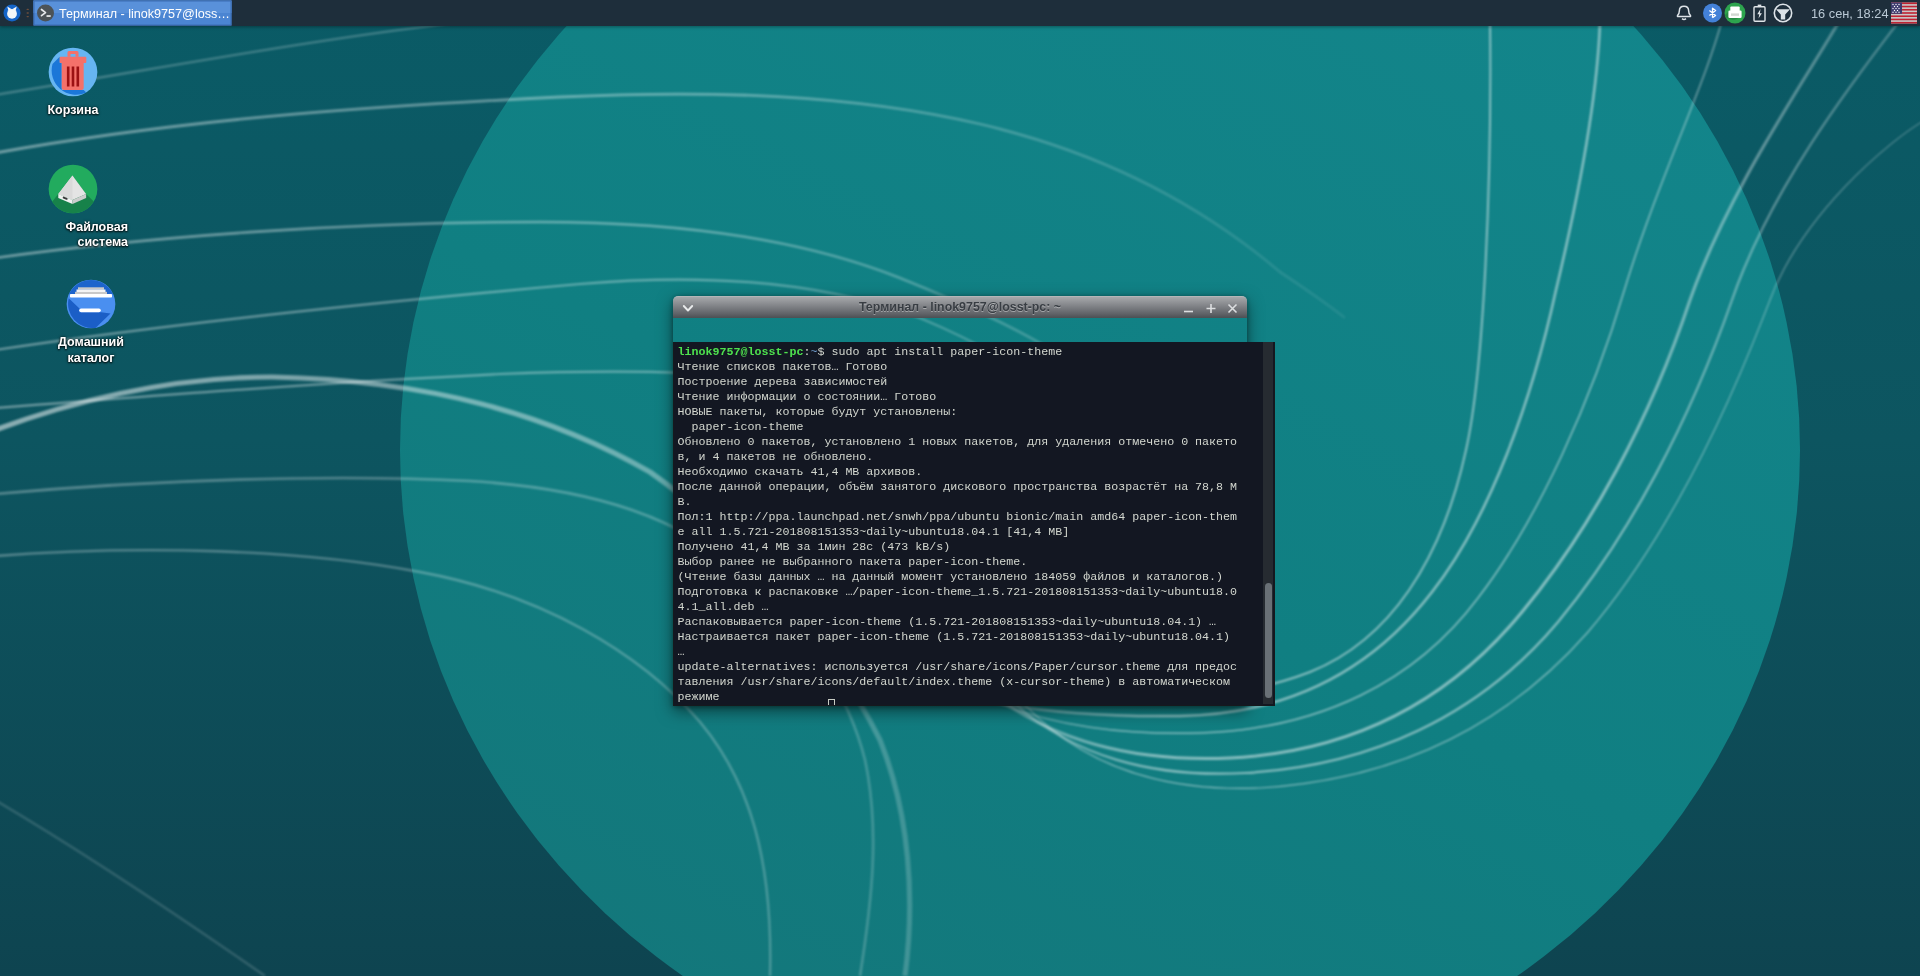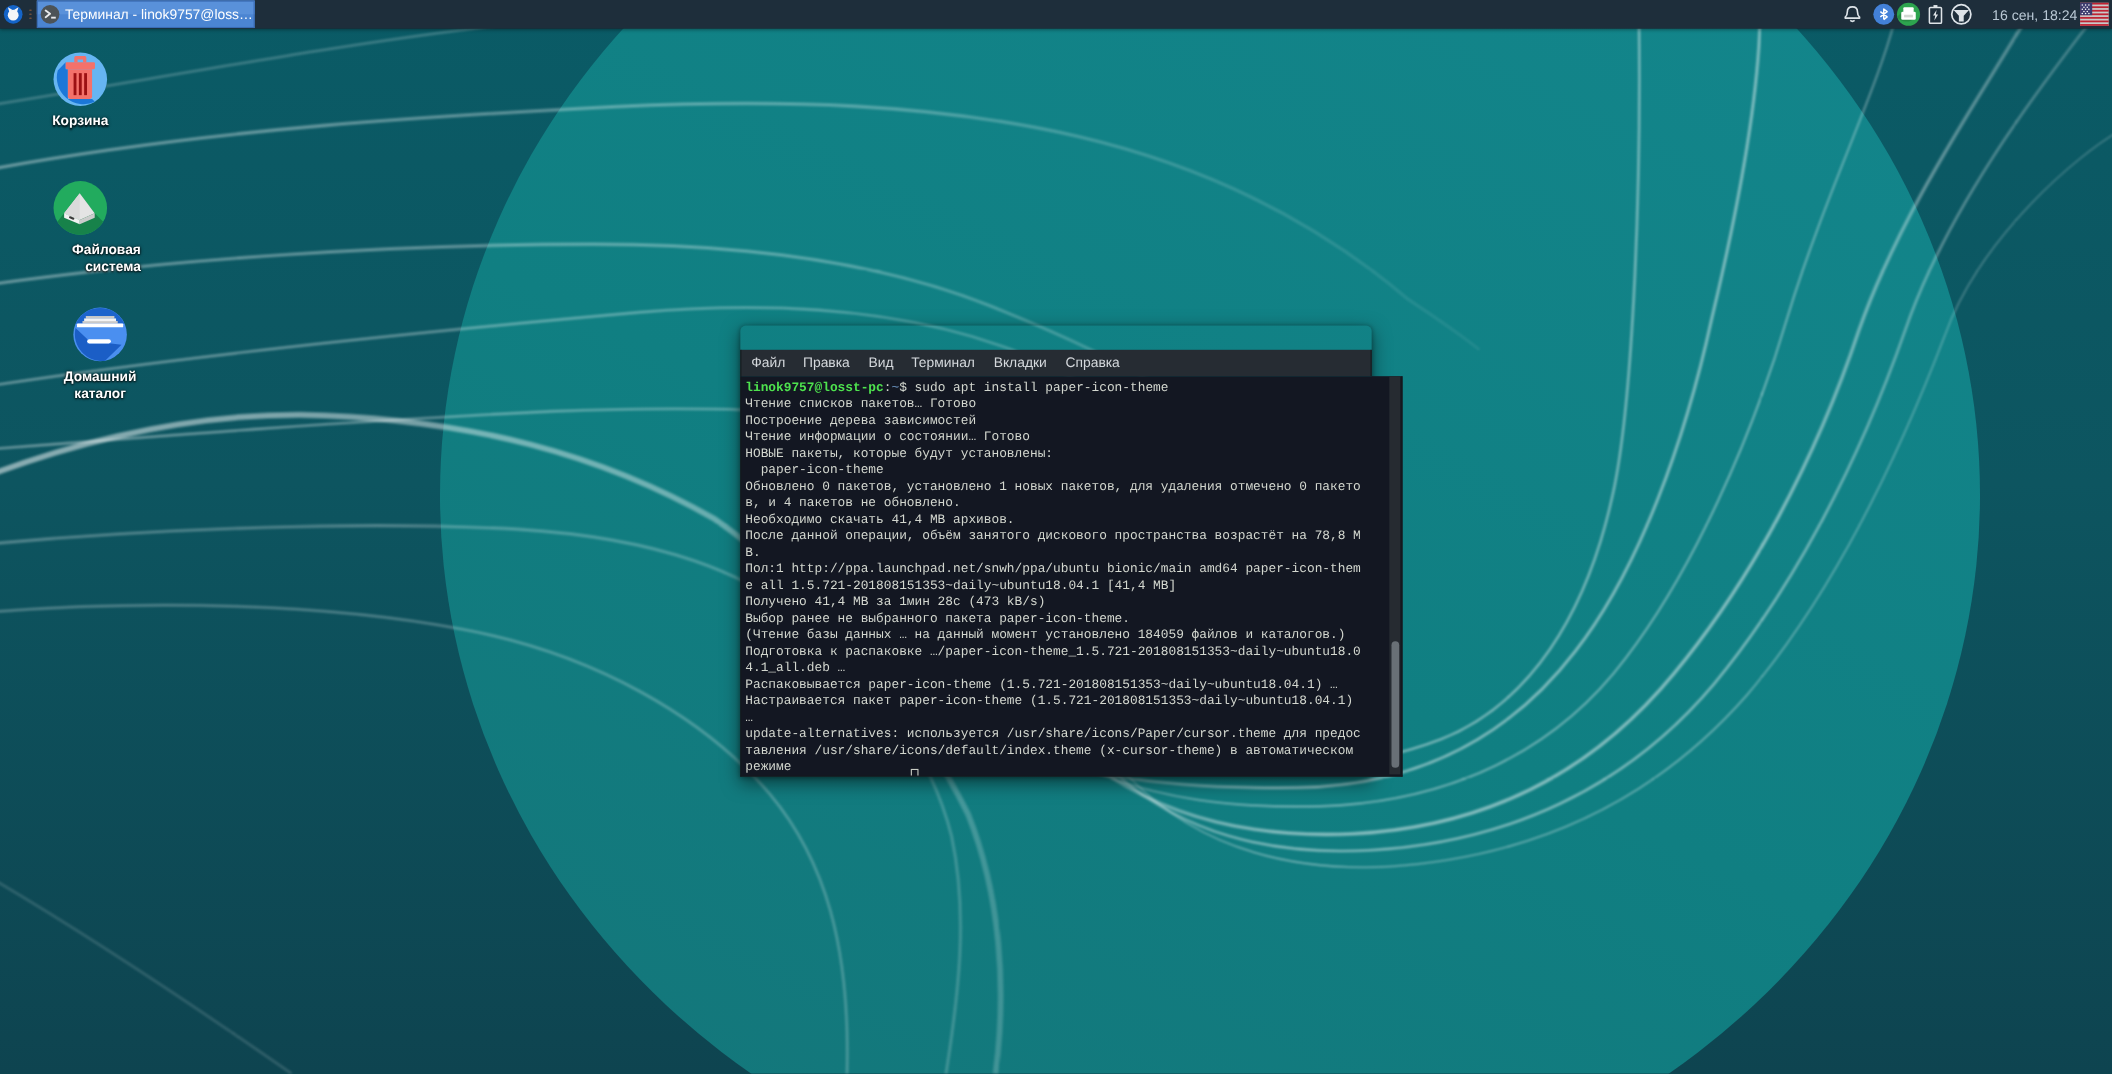--- a/index.html
+++ b/index.html
@@ -190,22 +190,32 @@
     <rect x="9" y="12.8" width="32" height="2.4"></rect>
   </g>
   <rect x="10.5" y="10.5" width="29" height="2.5" fill="#f4f4f4"></rect>
   <rect x="4" y="15" width="42" height="3.6" rx="0.8" fill="#ffffff"></rect>
   <rect x="13.3" y="29.4" width="21.5" height="3.8" rx="1.9" fill="#ffffff"></rect>
 </svg>
 <div>Домашний<br>каталог</div>
 </div>
 
 <div id="termwin" style="position:absolute;left:673px;top:296px;width:574px;height:410px;box-shadow:0 5px 16px rgba(0,0,0,.5),0 1px 5px rgba(0,0,0,.35);border-radius:5px 5px 0 0;">
-  <div id="menubar" style="position:absolute;left:0;top:22px;width:574px;height:24px;background:#262c33;border-left:1px solid #16191d;border-right:1px solid #16191d;box-sizing:border-box;font-size:12.6px;color:#d4d8dc;line-height:24px;white-space:nowrap;">
-    <span style="margin-left:9px;">Файл</span><span style="margin-left:16px;">Правка</span><span style="margin-left:17px;">Вид</span><span style="margin-left:16px;">Терминал</span><span style="margin-left:17px;">Вкладки</span><span style="margin-left:17px;">Справка</span>
+  <div id="titlebar" style="position:absolute;left:0;top:0;width:574px;height:22px;border-radius:5px 5px 0 0;background:linear-gradient(#a6a8ab 0%,#888a8e 35%,#606368 80%,#4c4f53 100%);border-top:1px solid #b4b6b8;box-sizing:border-box;">
+    <svg width="12" height="9" viewBox="0 0 12 9" style="position:absolute;left:9px;top:7px;">
+        <path d="M1.8,2 L6,6.5 L10.2,2" fill="none" stroke="#e8eaeb" stroke-width="1.9" stroke-linecap="round" stroke-linejoin="round"></path>
+      </svg>
+    <div style="position:absolute;left:0;top:0;width:100%;height:22px;line-height:21px;text-align:center;font-size:12.4px;font-weight:bold;color:#383d43;text-shadow:0 1px 0 rgba(255,255,255,.38);">Терминал - linok9757@losst-pc: ~</div>
+    <svg width="70" height="22" viewBox="0 0 70 22" style="position:absolute;right:4px;top:0;">
+      <g stroke="#dcdee0" stroke-width="1.6" fill="none">
+        <path d="M11,14.5 L20,14.5"></path>
+        <path d="M38,7 L38,16 M33.5,11.5 L42.5,11.5"></path>
+        <path d="M55.5,7.5 L63.5,15.5 M63.5,7.5 L55.5,15.5"></path>
+      </g>
+    </svg>
   </div>
   <div id="tcontent" style="position:absolute;left:0;top:46px;width:602px;height:364px;background:#131722;border:1px solid #16191d;border-top:none;box-sizing:border-box;overflow:hidden;">
     <pre style="margin:0;position:absolute;left:3.5px;top:3px;font-family:'Liberation Mono',monospace;font-size:11.67px;line-height:15px;color:#d3d7cf;"><b style="color:#4ee24e;">linok9757@losst-pc</b>:<span style="color:#729fcf;">~</span>$ sudo apt install paper-icon-theme
 Чтение списков пакетов… Готово
 Построение дерева зависимостей
 Чтение информации о состоянии… Готово
 НОВЫЕ пакеты, которые будут установлены:
   paper-icon-theme
 Обновлено 0 пакетов, установлено 1 новых пакетов, для удаления отмечено 0 пакето
 в, и 4 пакетов не обновлено.

